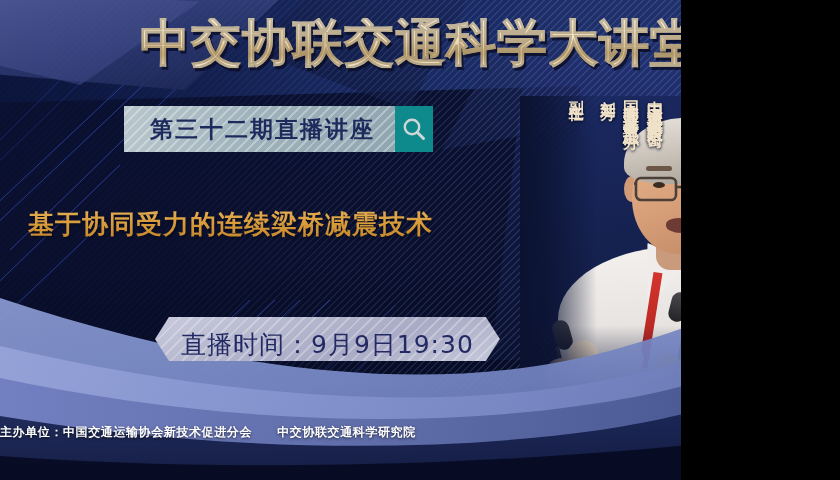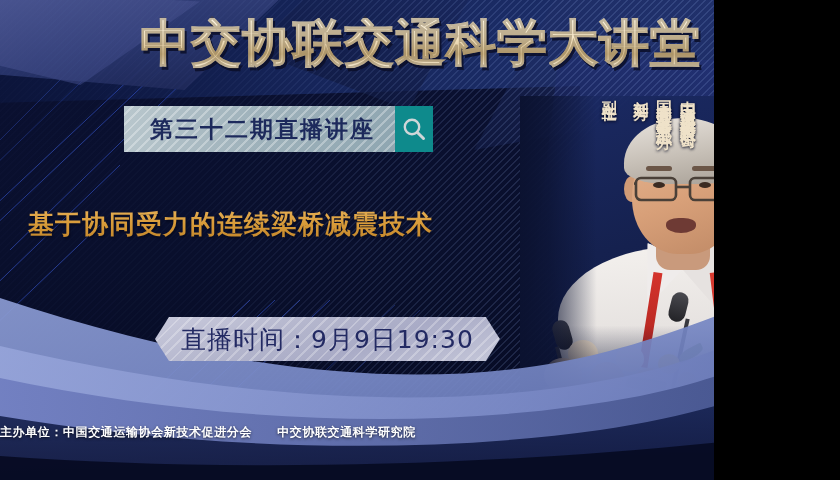--- a/index.html
+++ b/index.html
@@ -1,21 +1,20 @@
 <!DOCTYPE html>
 <html><head>
 <meta charset="utf-8">
 <style>
   html,body{margin:0;padding:0;background:#000;}
   body{font-family:"DejaVu Sans","Liberation Sans",sans-serif;}
 
   #poster{
     position:relative;width:681px;height:480px;overflow:hidden;
     background:#0a1030;
-    padding-left:33px;
   }
 
   
   .bg-base{
     position:absolute;inset:0;
     background:
       radial-gradient(120% 90% at 85% 10%, #1d2f6b 0%, #16255a 35%, #0d1740 62%, #080e2a 100%),
       linear-gradient(180deg,#101c48 0%,#0a1234 50%,#070c24 100%);
   }
   
@@ -193,21 +192,21 @@
     position:absolute;left:28px;top:207px;
     font-size:26px;font-weight:700;letter-spacing:1px;white-space:nowrap;
     color:#d79a38;
     background:linear-gradient(180deg,#e7b158 0%,#d79a38 50%,#c0842a 100%);
     -webkit-background-clip:text;background-clip:text;color:transparent;
     filter:drop-shadow(1px 2px 1px rgba(5,8,26,.8));
   }
 
   .timebox{
     position:absolute;left:155px;top:317px;height:44px;
-    display:flex;align-items:center;justify-content:center;
+    display:flex;align-items:flex-end;justify-content:center;
     padding:0 26px;
     background:linear-gradient(160deg,#c9cadc 0%,#b3b5cc 38%,#a9abc6 62%,#c5c7d9 100%);
     clip-path:polygon(14px 0,calc(100% - 14px) 0,100% 50%,calc(100% - 14px) 100%,14px 100%,0 50%);
     box-shadow:0 2px 10px rgba(0,0,0,.45);
     overflow:hidden;
   }
   .timebox::before{
     content:"";position:absolute;inset:0;
     background-image:repeating-linear-gradient(-45deg,
       rgba(255,255,255,.26) 0px,rgba(255,255,255,.26) 2px,

